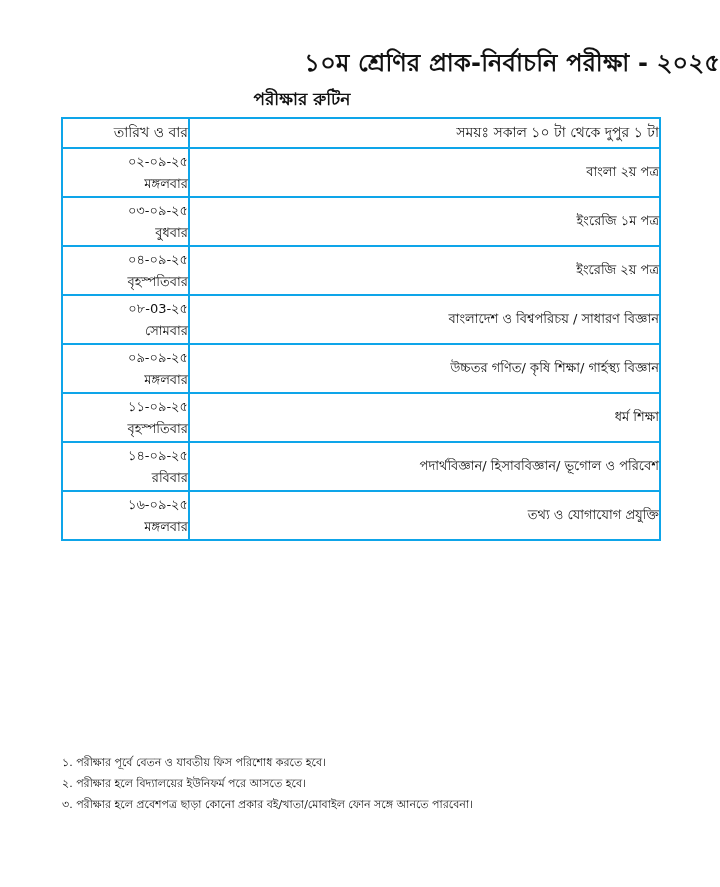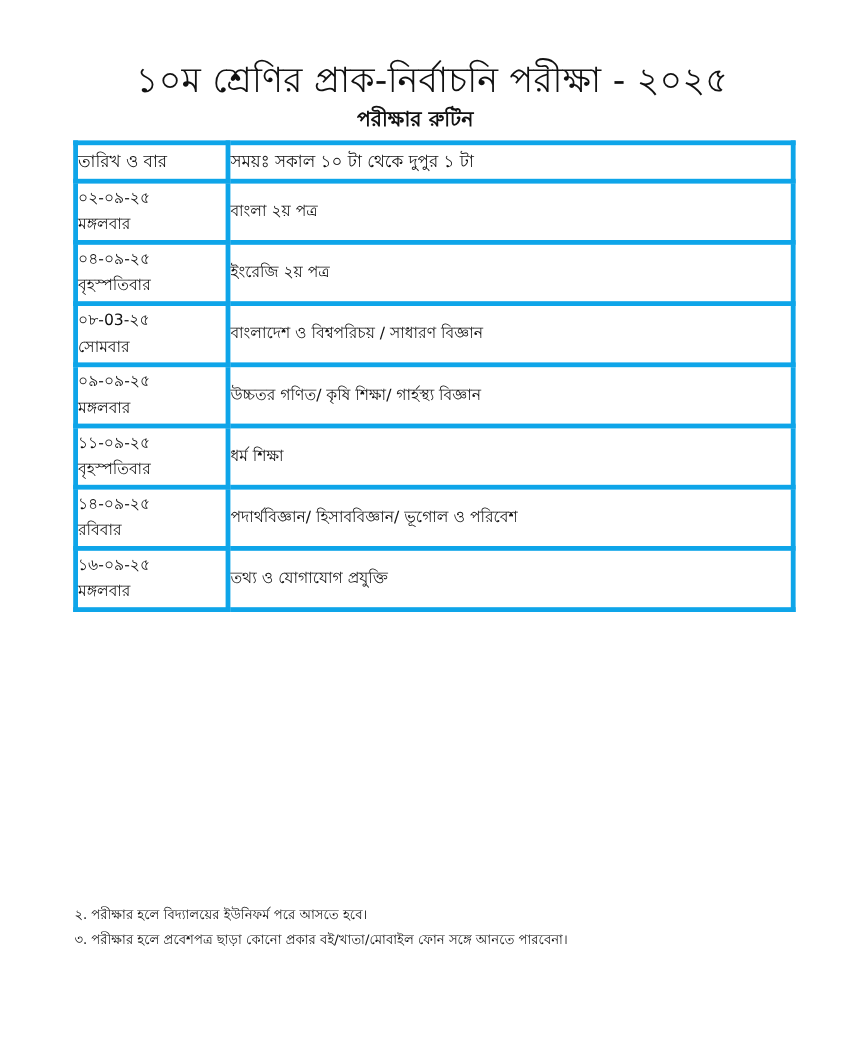--- a/index.html
+++ b/index.html
@@ -13,47 +13,46 @@
       position: relative;
       overflow: hidden;
       font-family: "DejaVu Sans", "Liberation Sans", sans-serif;
       color: #111111;
     }
     .title {
       position: absolute;
       top: 44px;
       left: 0;
       width: 720px;
-      text-align: center;
-      font-size: 29px;
-      font-weight: normal;
+      text-align: right;
+      font-size: 24px;
+      font-weight: bold;
       letter-spacing: 0.2px;
     }
     .subtitle {
       position: absolute;
       top: 86px;
       left: 0;
       width: 604px;
       text-align: center;
       font-size: 17px;
       font-weight: bold;
-      padding-left: 44px;
     }
     table.routine {
       position: absolute;
       top: 117px;
       left: 61px;
       width: 598px;
       border-collapse: collapse;
       table-layout: fixed;
     }
     table.routine th,
     table.routine td {
-      border: 4px solid #0ea5e9;
-      text-align: left;
+      border: 2px solid #0ea5e9;
+      text-align: right;
       vertical-align: middle;
       padding: 0;
     }
     table.routine th {
       height: 28px;
       font-size: 14px;
       font-weight: normal;
     }
     table.routine td {
       height: 47px;
@@ -104,20 +103,27 @@
   <tbody>
     <tr>
       <td>
         <span class="date-line">০২-০৯-২৫</span>
         <span class="day-line">মঙ্গলবার</span>
       </td>
       <td>বাংলা ২য় পত্র</td>
     </tr>
     <tr>
       <td>
+        <span class="date-line">০৩-০৯-২৫</span>
+        <span class="day-line">বুধবার</span>
+      </td>
+      <td>ইংরেজি ১ম পত্র</td>
+    </tr>
+    <tr>
+      <td>
         <span class="date-line">০৪-০৯-২৫</span>
         <span class="day-line">বৃহস্পতিবার</span>
       </td>
       <td>ইংরেজি ২য় পত্র</td>
     </tr>
     <tr>
       <td>
         <span class="date-line">০৮-03-২৫</span>
         <span class="day-line">সোমবার</span>
       </td>
@@ -148,15 +154,16 @@
       <td>
         <span class="date-line">১৬-০৯-২৫</span>
         <span class="day-line">মঙ্গলবার</span>
       </td>
       <td>তথ্য ও যোগাযোগ প্রযুক্তি</td>
     </tr>
   </tbody>
 </table>
 
 <div class="notes">
+  <div>১.  পরীক্ষার পূর্বে বেতন ও যাবতীয় ফিস পরিশোধ করতে হবে।</div>
   <div>২. পরীক্ষার হলে বিদ্যালয়ের ইউনিফর্ম পরে আসতে হবে।</div>
   <div>৩. পরীক্ষার হলে প্রবেশপত্র ছাড়া কোনো প্রকার বই/খাতা/মোবাইল ফোন সঙ্গে আনতে পারবেনা।</div>
 </div>
 
 </body></html>

